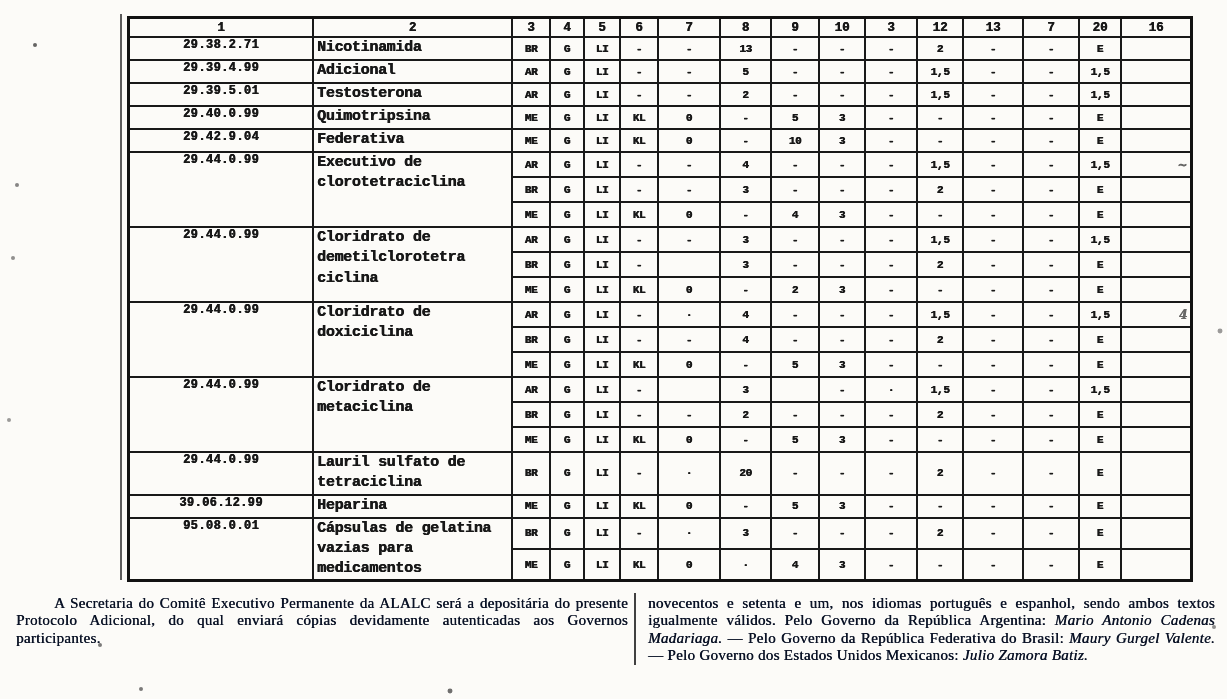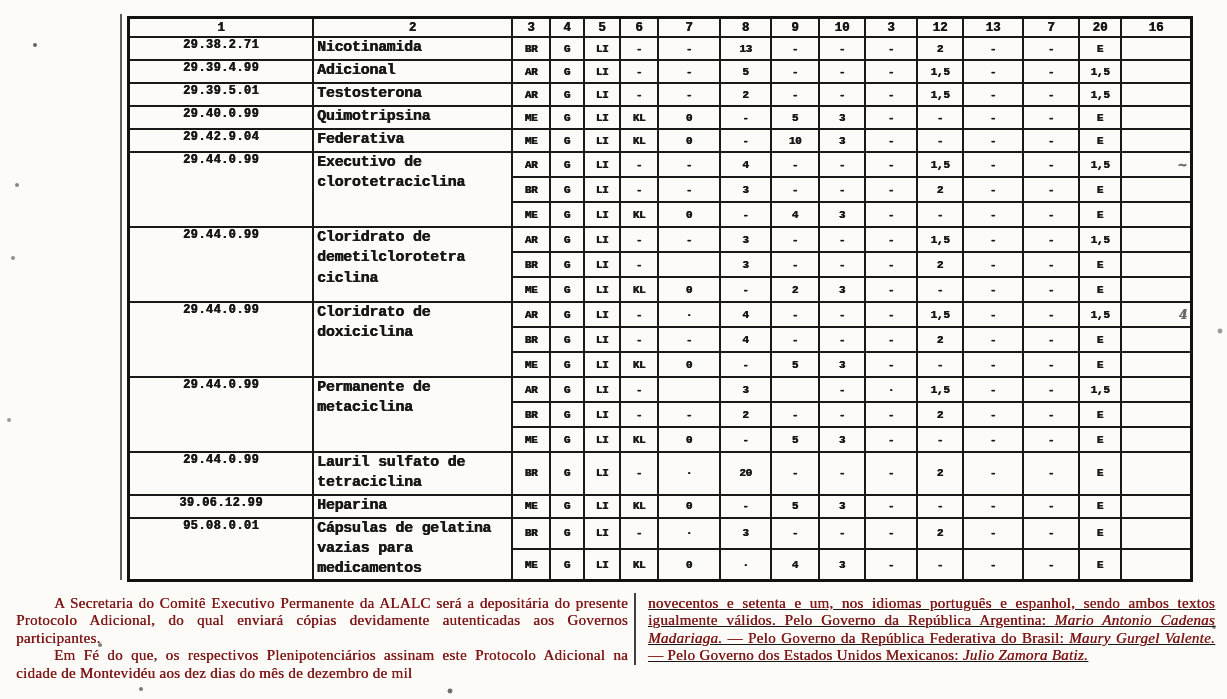--- a/index.html
+++ b/index.html
@@ -29,25 +29,25 @@
   th.col13{width:52px}th.col14{width:48px}th.col15{width:34px}
   tr.r-single td{height:21px}
   tr.r-group td{height:23px}
   td.c-code{font-size:12px;letter-spacing:.4px;vertical-align:top;padding-top:3px;padding-left:5px;text-align:center;}
   td.c-name{font-size:15px;letter-spacing:-.3px;vertical-align:top;padding-top:3px;text-align:left;white-space:pre-line;line-height:1.35;}
   td.c-val{text-align:center;font-size:11px;letter-spacing:-.3px;}
   td.c-16{text-align:right;padding-right:30px;}
   td .hand-mark{opacity:.65;font-family:"DejaVu Serif",serif;font-style:italic;font-size:12px;}
   
   .footer-left{position:absolute;left:16px;top:595px;width:612px;}
-  .footer-right{position:absolute;left:648px;top:595px;width:567px;text-decoration:underline;}
+  .footer-right{position:absolute;left:648px;top:595px;width:567px;}
   .footer-left p,.footer-right p{
     margin:0;font-family:"Liberation Serif","DejaVu Serif",serif;
     font-size:15px;line-height:1.16;text-align:justify;
-    letter-spacing:.3px;color:#7f1d1d;
+    letter-spacing:.3px;color:#0f172a;
     text-shadow:0.4px 0 0 currentColor;
   }
   .footer-left p{text-indent:38px;}
   .footer-right .it{font-style:italic;}
   .footer-divider{position:absolute;left:634px;top:593px;width:2px;height:72px;background:#242424;opacity:.85;}
   
   .scan-line-left{position:absolute;left:120px;top:14px;width:2px;height:566px;background:#2b2b2b;opacity:.75;}
   .specks{position:absolute;left:0;top:0;width:2px;height:2px;background:transparent;border-radius:50%;
     box-shadow:
       34px 44px 0 1px rgba(40,40,40,.7),
@@ -327,21 +327,21 @@
             <td class="c-val">3</td>
             <td class="c-val">-</td>
             <td class="c-val">-</td>
             <td class="c-val">-</td>
             <td class="c-val">-</td>
             <td class="c-val">E</td>
             <td class="c-val c-16"></td>
           </tr>
           <tr class="r-group">
             <td class="c-code" rowspan="3">29.44.0.99</td>
-            <td class="c-name" rowspan="3">Permanente de metaciclina</td>
+            <td class="c-name" rowspan="3">Cloridrato de metaciclina</td>
             <td class="c-val">AR</td>
             <td class="c-val">G</td>
             <td class="c-val">LI</td>
             <td class="c-val">-</td>
             <td class="c-val"></td>
             <td class="c-val">3</td>
             <td class="c-val"></td>
             <td class="c-val">-</td>
             <td class="c-val">·</td>
             <td class="c-val">1,5</td>
@@ -452,19 +452,18 @@
             <td class="c-val">-</td>
             <td class="c-val">E</td>
             <td class="c-val c-16"></td>
           </tr>
         </tbody>
     </table>
   </div>
 
   <div class="footer-left">
     <p>A Secretaria do Comitê Executivo Permanente da ALALC será a depositária do presente Protocolo Adicional, do qual enviará cópias devidamente autenticadas aos Governos participantes.</p>
-    <p>Em Fé do que, os respectivos Plenipotenciários assinam este Protocolo Adicional na cidade de Montevidéu aos dez dias do mês de dezembro de mil</p>
   </div>
   <div class="footer-divider"></div>
   <div class="footer-right">
     <p id="footer-right-p"><span>novecentos e setenta e um, nos idiomas português e espanhol, sendo ambos textos igualmente válidos. Pelo Governo da República Argentina: </span><span class="it">Mario Antonio Cadenas Madariaga.</span><span> — Pelo Governo da República Federativa do Brasil: </span><span class="it">Maury Gurgel Valente.</span><span> — Pelo Governo dos Estados Unidos Mexicanos: </span><span class="it">Julio Zamora Batiz.</span></p>
   </div>
 </div>
 
 </body></html>

